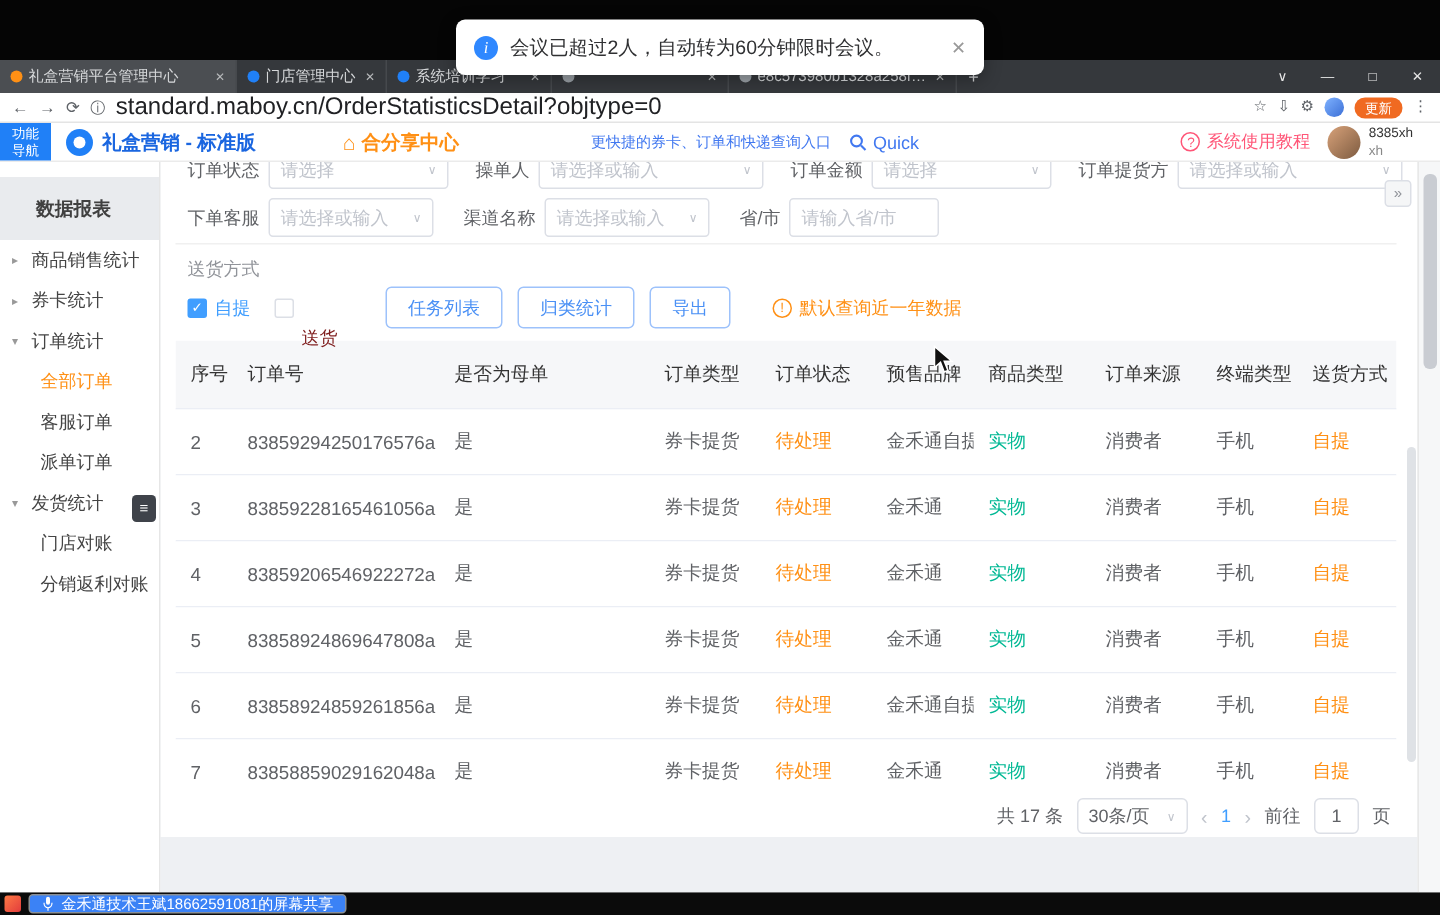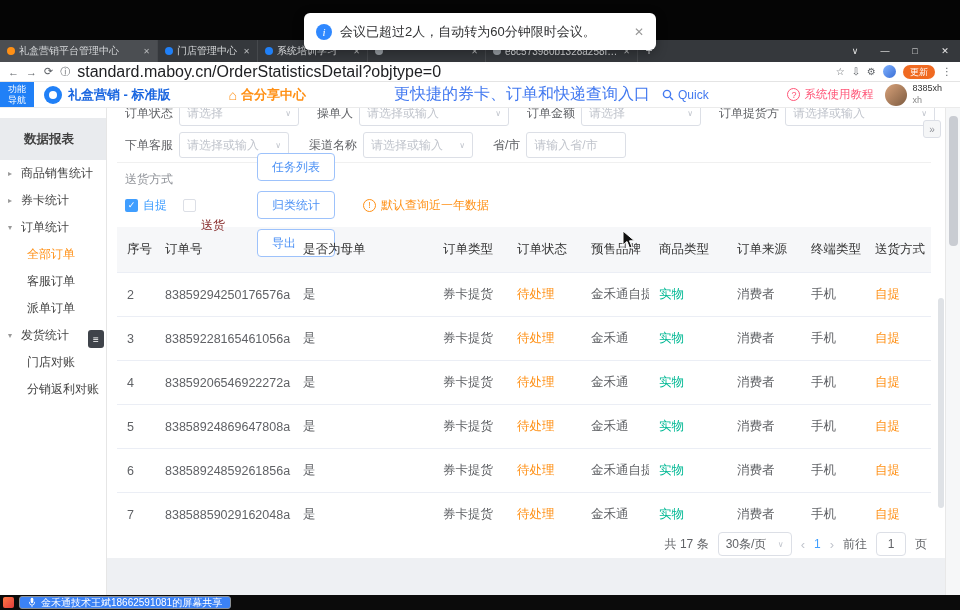--- a/index.html
+++ b/index.html
@@ -42,21 +42,21 @@
   .update-pill{background:#f06a21;color:#fff;border-radius:8px;font-size:9px;padding:1px 7px;line-height:12px;}
 
   
   .appheader{height:26px;display:flex;align-items:center;border-bottom:1px solid #ebebeb;background:#fff;}
   .navtoggle{width:34px;height:100%;background:#2080f7;color:#fff;font-size:9px;display:flex;flex-direction:column;align-items:center;justify-content:center;line-height:1.15;flex:none;}
   .logo{width:18px;height:18px;border-radius:50%;background:#2080f7;margin:0 6px 0 10px;position:relative;flex:none;}
   .logo::after{content:"";position:absolute;left:5px;top:5px;width:8px;height:8px;border-radius:50%;background:#fff;}
   .brand{color:#1a66e0;font-weight:bold;font-size:13px;white-space:nowrap;}
   .share{display:flex;align-items:center;gap:4px;color:#ff9015;font-weight:bold;font-size:13px;margin-left:58px;white-space:nowrap;}
   .share-ic{font-size:14px;color:#ff9015;font-weight:normal;}
-  .promo{color:#4178f0;font-size:16px;margin-left:88px;white-space:nowrap;}
+  .promo{color:#4178f0;font-size:10px;margin-left:88px;white-space:nowrap;}
   .quick{display:flex;align-items:center;gap:4px;color:#4178f0;font-size:12px;margin-left:12px;white-space:nowrap;}
   .help{display:flex;align-items:center;gap:4px;color:#ff5577;font-size:11.5px;margin-left:auto;margin-right:12px;white-space:nowrap;}
   .help-ic{width:13px;height:13px;border:1px solid #ff5577;border-radius:50%;font-size:9px;display:flex;align-items:center;justify-content:center;flex:none;}
   .user{display:flex;align-items:center;gap:5px;margin-right:18px;}
   .avatar{width:22px;height:22px;border-radius:50%;background:linear-gradient(135deg,#d8a27a,#7d5b40);flex:none;}
   .user-meta{font-size:9px;color:#333;line-height:1.25;}
   .user-meta .sub{color:#888;}
 
   
   .body{position:relative;display:flex;height:487px;background:#eef0f3;}
@@ -85,21 +85,21 @@
 
   .dlabel{margin:8px 0 0 8px;font-size:12px;color:#909399;height:14px;}
   .drow{display:flex;align-items:center;margin:6px 0 0 8px;gap:16px;height:28px;}
   .cbgroup{display:flex;align-items:center;gap:16px;}
   .cb{display:flex;align-items:center;gap:5px;font-size:12px;}
   .cbox{width:13px;height:13px;border-radius:2px;display:flex;align-items:center;justify-content:center;flex:none;}
   .cbox.on{background:#409eff;color:#fff;font-size:9px;}
   .cbox.off{background:#fff;border:1px solid #dcdfe6;color:transparent;}
   .cb-on-label{color:#409eff;}
   .cb-off-label{color:#7f1d1d;margin-top:41px;}
-  .btn-row{display:flex;gap:10px;margin-left:16px;flex-direction:column;}
+  .btn-row{display:flex;gap:10px;margin-left:16px;}
   .obtn{height:28px;padding:0 14px;border:1px solid #9dc2fb;color:#4a90f5;font-size:12px;border-radius:4px;background:#fff;display:flex;align-items:center;cursor:pointer;white-space:nowrap;}
   .tip{display:flex;align-items:center;gap:5px;color:#ff9015;font-size:12px;margin-left:12px;white-space:nowrap;}
   .tip-ic{width:13px;height:13px;border:1px solid #ff9015;border-radius:50%;font-size:9px;display:flex;align-items:center;justify-content:center;flex:none;}
 
   .tablewrap{margin-top:8px;height:303px;overflow:hidden;margin-right:14px;}
   .trow{display:grid;grid-template-columns:38px 138px 140px 74px 74px 68px 78px 74px 64px 1fr;align-items:center;}
   .thead{height:46px;background:#f6f7f9;color:#333;font-size:12.5px;border-bottom:1px solid #ebeef5;}
   .tbody .trow{height:44px;border-bottom:1px solid #ebeef5;font-size:12.5px;color:#606266;background:#fff;}
   .cell{padding-left:10px;white-space:nowrap;overflow:hidden;}
   .c-status{color:#ff9015;}

